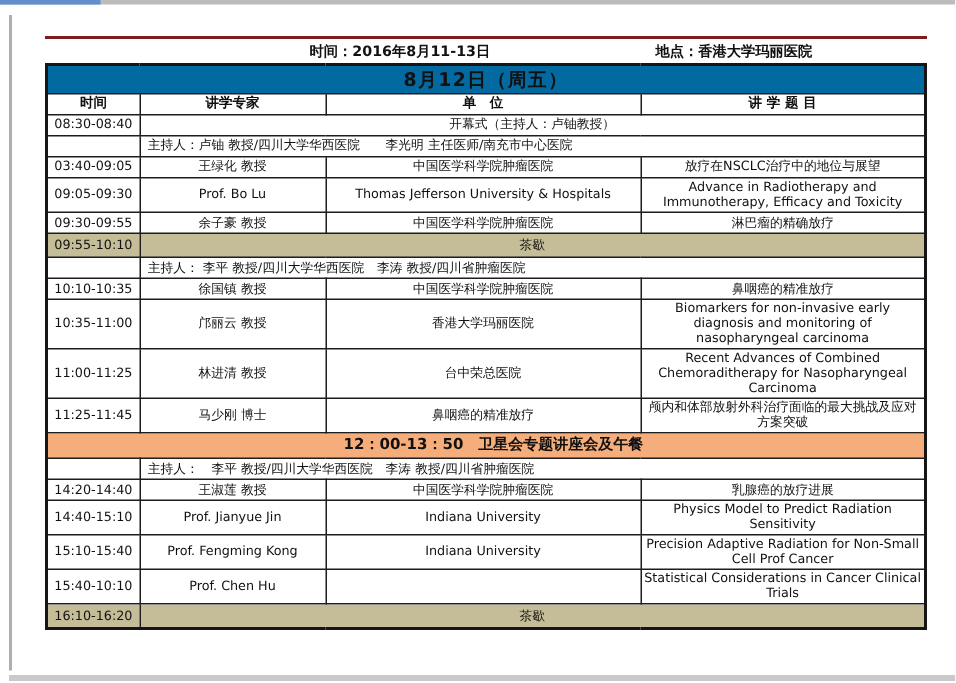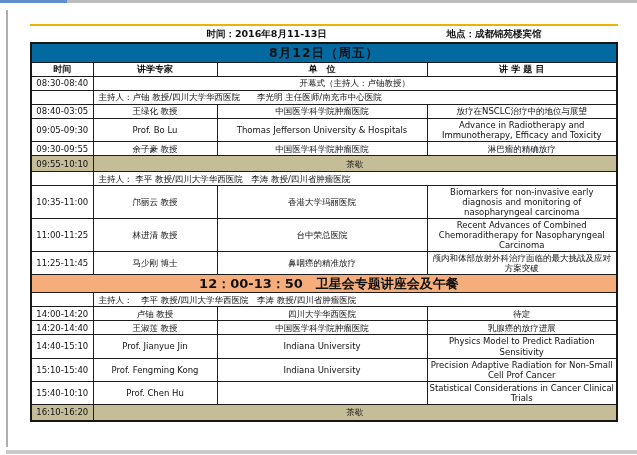--- a/index.html
+++ b/index.html
@@ -13,21 +13,21 @@
   .win-left   { position:absolute; top:10px; left:6px; width:2px; height:437px; background:#aeaeae; }
   .win-bottom { position:absolute; left:6px; bottom:1px; width:631px; height:4px; background:#c9c9c9; }
 
   .content { position:absolute; left:30px; top:24px; width:588px; }
 
   .title {
     margin:0 0 7px 0; text-align:center; font-size:16px; font-weight:bold;
     color:#111; letter-spacing:0.5px; white-space:nowrap;
   }
   .meta {
-    display:flex; align-items:center; border-top:2px solid #eab308;
+    display:flex; align-items:center; border-top:2px solid #7f1d1d;
     height:16px; font-size:9.5px; font-weight:bold; color:#111;
   }
   .meta .m-time  { margin-left:30%; }
   .meta .m-venue { margin-left:auto; margin-right:13%; }
 
   table.sched {
     width:100%; border-collapse:collapse; border:2px solid #161616;
     table-layout:fixed; color:#111;
   }
   .sched td {
@@ -35,37 +35,37 @@
     padding:1px 2px; text-align:center; vertical-align:middle;
     word-wrap:break-word; overflow:hidden;
   }
   tr.r-date td { background:#0369a1; font-size:12.5px; font-weight:bold; height:16px; letter-spacing:1px; }
   tr.r-cols td { font-weight:bold; font-size:9px; height:11px; }
   tr.r-sess td { height:11px; }
   tr.r-open td { height:11px; }
   tr.r-mod  td { height:11px; }
   td.mod-text  { text-align:left; padding-left:5px; }
   tr.r-break td  { background:#C4BD97; height:13px;text-align:center; }
-  tr.r-banner td { background:#F5AE7B; font-weight:bold; font-size:13px; height:14px;padding-left:12px; }
+  tr.r-banner td { background:#F5AE7B; font-weight:bold; font-size:10px; height:14px;padding-left:12px; }
 </style>
 </head>
 <body>
 
 <div class="screen">
   <div class="win-top"></div>
   <div class="win-accent"></div>
   <div class="win-left"></div>
   <div class="win-bottom"></div>
 
   <div class="content">
 
 
     <div class="meta">
       <span class="m-time">时间：2016年8月11-13日</span>
-      <span class="m-venue">地点：成都锦苑楼宾馆</span>
+      <span class="m-venue">地点：香港大学玛丽医院</span>
     </div>
 
     <table class="sched">
       <colgroup>
           <col style="width:62px">
           <col style="width:124px">
           <col style="width:210px">
           <col>
         </colgroup>
       <tbody>
@@ -81,21 +81,21 @@
 
         <tr class="r-open">
           <td>08:30-08:40</td>
           <td colspan="3">开幕式（主持人：卢铀教授）</td>
         </tr>
         <tr class="r-mod">
           <td></td>
           <td colspan="3" class="mod-text">主持人：卢铀 教授/四川大学华西医院　　李光明 主任医师/南充市中心医院</td>
         </tr>
         <tr class="r-sess">
-          <td>08:40-03:05</td>
+          <td>03:40-09:05</td>
           <td>王绿化 教授</td>
           <td>中国医学科学院肿瘤医院</td>
           <td>放疗在NSCLC治疗中的地位与展望</td>
         </tr>
         <tr class="r-sess">
           <td>09:05-09:30</td>
           <td>Prof. Bo Lu</td>
           <td>Thomas Jefferson University &amp; Hospitals</td>
           <td>Advance in Radiotherapy and Immunotherapy, Efficacy and Toxicity</td>
         </tr>
@@ -107,20 +107,26 @@
         </tr>
         <tr class="r-break">
           <td>09:55-10:10</td>
           <td colspan="3">茶歇</td>
         </tr>
         <tr class="r-mod">
           <td></td>
           <td colspan="3" class="mod-text">主持人： 李平 教授/四川大学华西医院　李涛 教授/四川省肿瘤医院</td>
         </tr>
         <tr class="r-sess">
+          <td>10:10-10:35</td>
+          <td>徐国镇 教授</td>
+          <td>中国医学科学院肿瘤医院</td>
+          <td>鼻咽癌的精准放疗</td>
+        </tr>
+        <tr class="r-sess">
           <td>10:35-11:00</td>
           <td>邝丽云 教授</td>
           <td>香港大学玛丽医院</td>
           <td>Biomarkers for non-invasive early diagnosis and monitoring of nasopharyngeal carcinoma</td>
         </tr>
         <tr class="r-sess">
           <td>11:00-11:25</td>
           <td>林进清 教授</td>
           <td>台中荣总医院</td>
           <td>Recent Advances of Combined Chemoraditherapy for Nasopharyngeal Carcinoma</td>
@@ -130,26 +136,20 @@
           <td>马少刚 博士</td>
           <td>鼻咽癌的精准放疗</td>
           <td>颅内和体部放射外科治疗面临的最大挑战及应对方案突破</td>
         </tr>
         <tr class="r-banner">
           <td colspan="4">12：00-13：50　卫星会专题讲座会及午餐</td>
         </tr>
         <tr class="r-mod">
           <td></td>
           <td colspan="3" class="mod-text">主持人：　李平 教授/四川大学华西医院　李涛 教授/四川省肿瘤医院</td>
-        </tr>
-        <tr class="r-sess">
-          <td>14:00-14:20</td>
-          <td>卢铀 教授</td>
-          <td>四川大学华西医院</td>
-          <td>待定</td>
         </tr>
         <tr class="r-sess">
           <td>14:20-14:40</td>
           <td>王淑莲 教授</td>
           <td>中国医学科学院肿瘤医院</td>
           <td>乳腺癌的放疗进展</td>
         </tr>
         <tr class="r-sess">
           <td>14:40-15:10</td>
           <td>Prof. Jianyue Jin</td>

